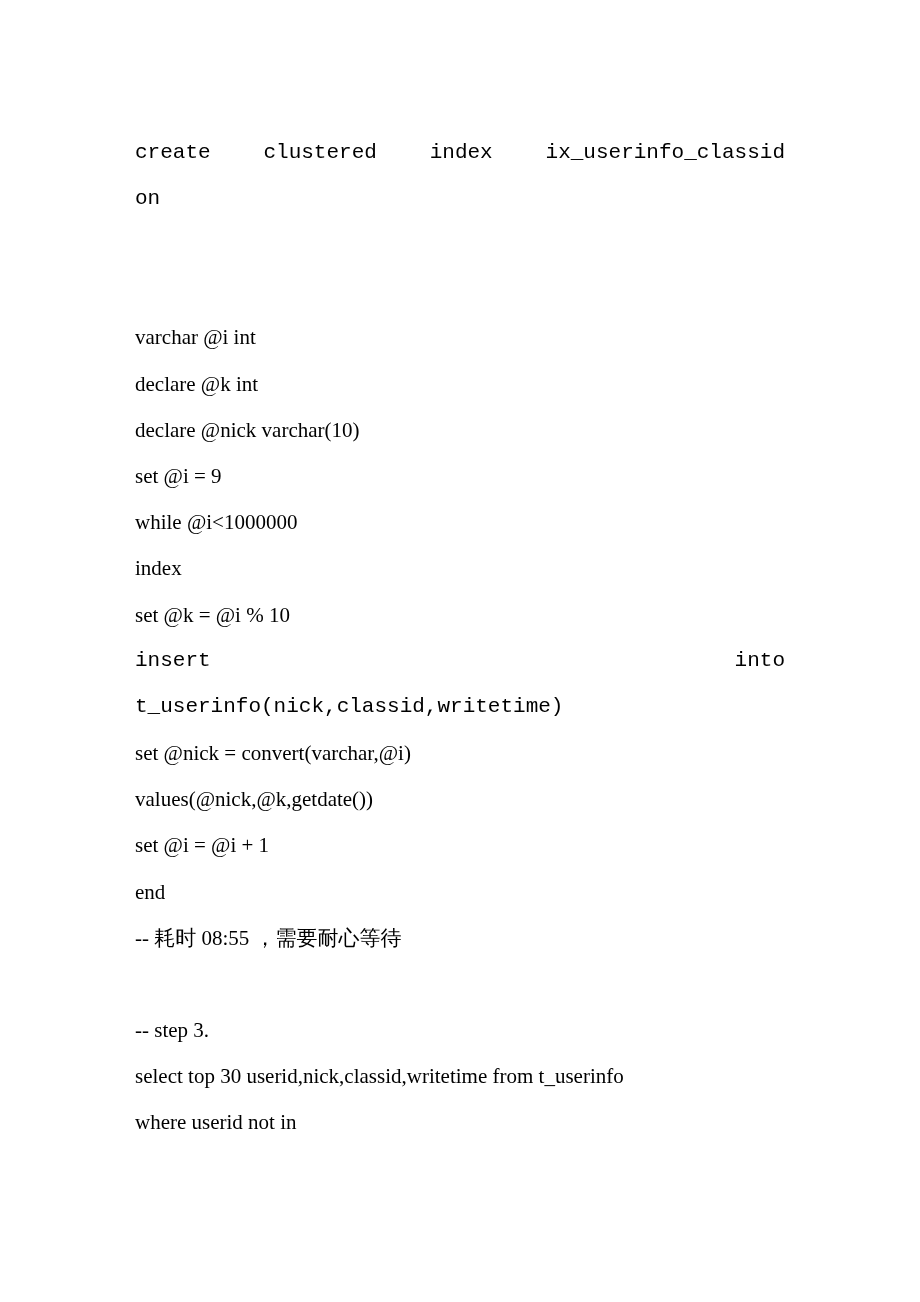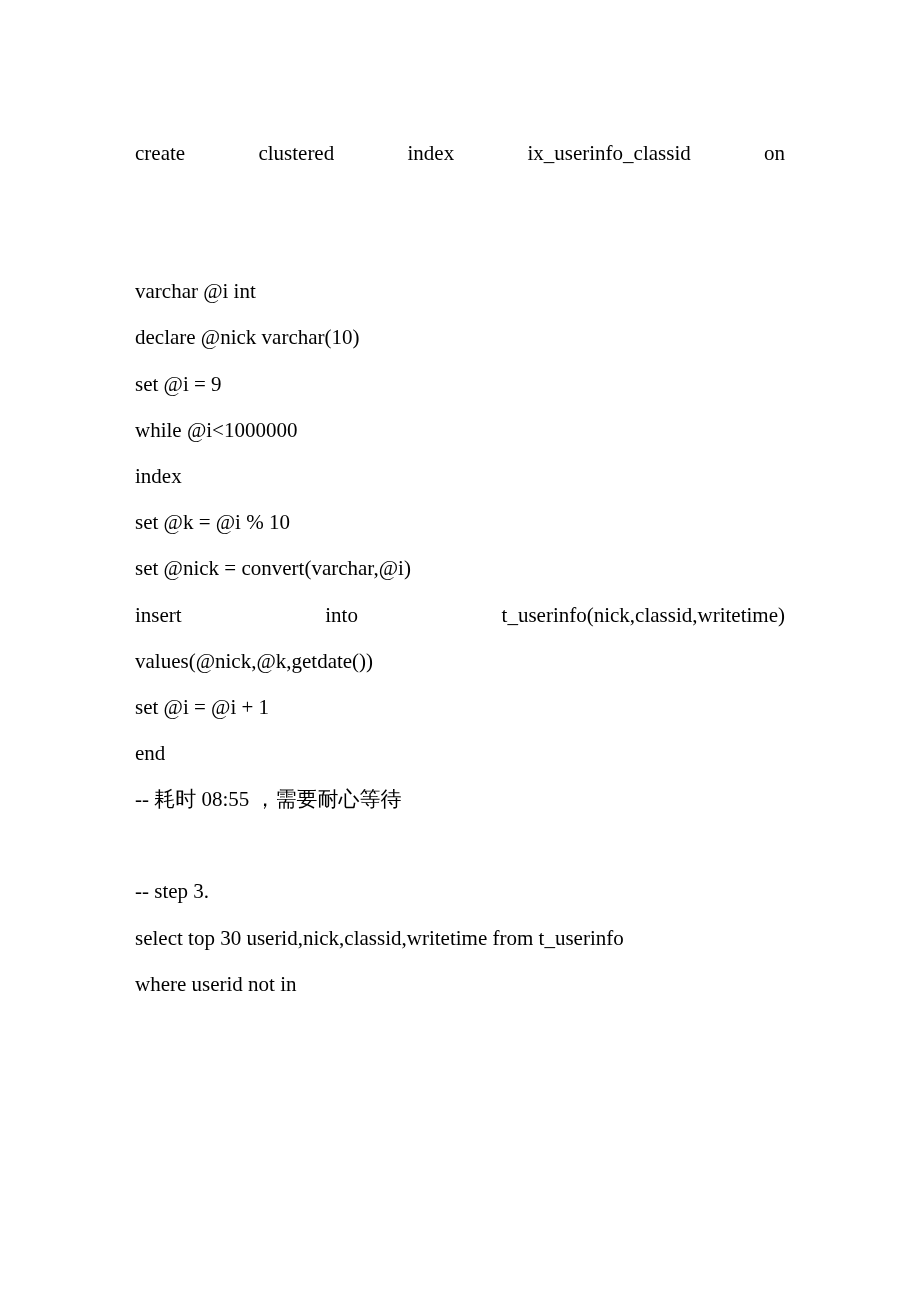--- a/index.html
+++ b/index.html
@@ -21,40 +21,42 @@
       text-align: left;
     }
     .line {
       display: block;
       white-space: pre-wrap;
       word-break: break-word;
     }
     .justify {
       text-align: justify;
       text-align-last: justify;
+      font-family: Liberation Mono, monospace;
     }
     .spacer {
       height: 46px;
     }
   </style>
 </head>
 <body>
 
 <div class="content" id="doc">
     <span class="line justify">create    clustered    index    ix_userinfo_classid    on</span>
     <div class="spacer"></div>
     <div class="spacer"></div>
     <span class="line">varchar @i int</span>
+    <span class="line">declare @k int</span>
     <span class="line">declare @nick varchar(10)</span>
     <span class="line">set @i = 9</span>
     <span class="line">while @i&lt;1000000</span>
     <span class="line">index</span>
     <span class="line">set @k = @i % 10</span>
+    <span class="line justify">insert         into         t_userinfo(nick,classid,writetime)</span>
     <span class="line">set @nick = convert(varchar,@i)</span>
-    <span class="line justify">insert         into         t_userinfo(nick,classid,writetime)</span>
     <span class="line">values(@nick,@k,getdate())</span>
     <span class="line">set @i = @i + 1</span>
     <span class="line">end</span>
     <span class="line">-- 耗时 08:55 ，需要耐心等待</span>
     <div class="spacer"></div>
     <span class="line">-- step 3.</span>
     <span class="line">select top 30 userid,nick,classid,writetime from t_userinfo</span>
     <span class="line">where userid not in</span>
   </div>
 

